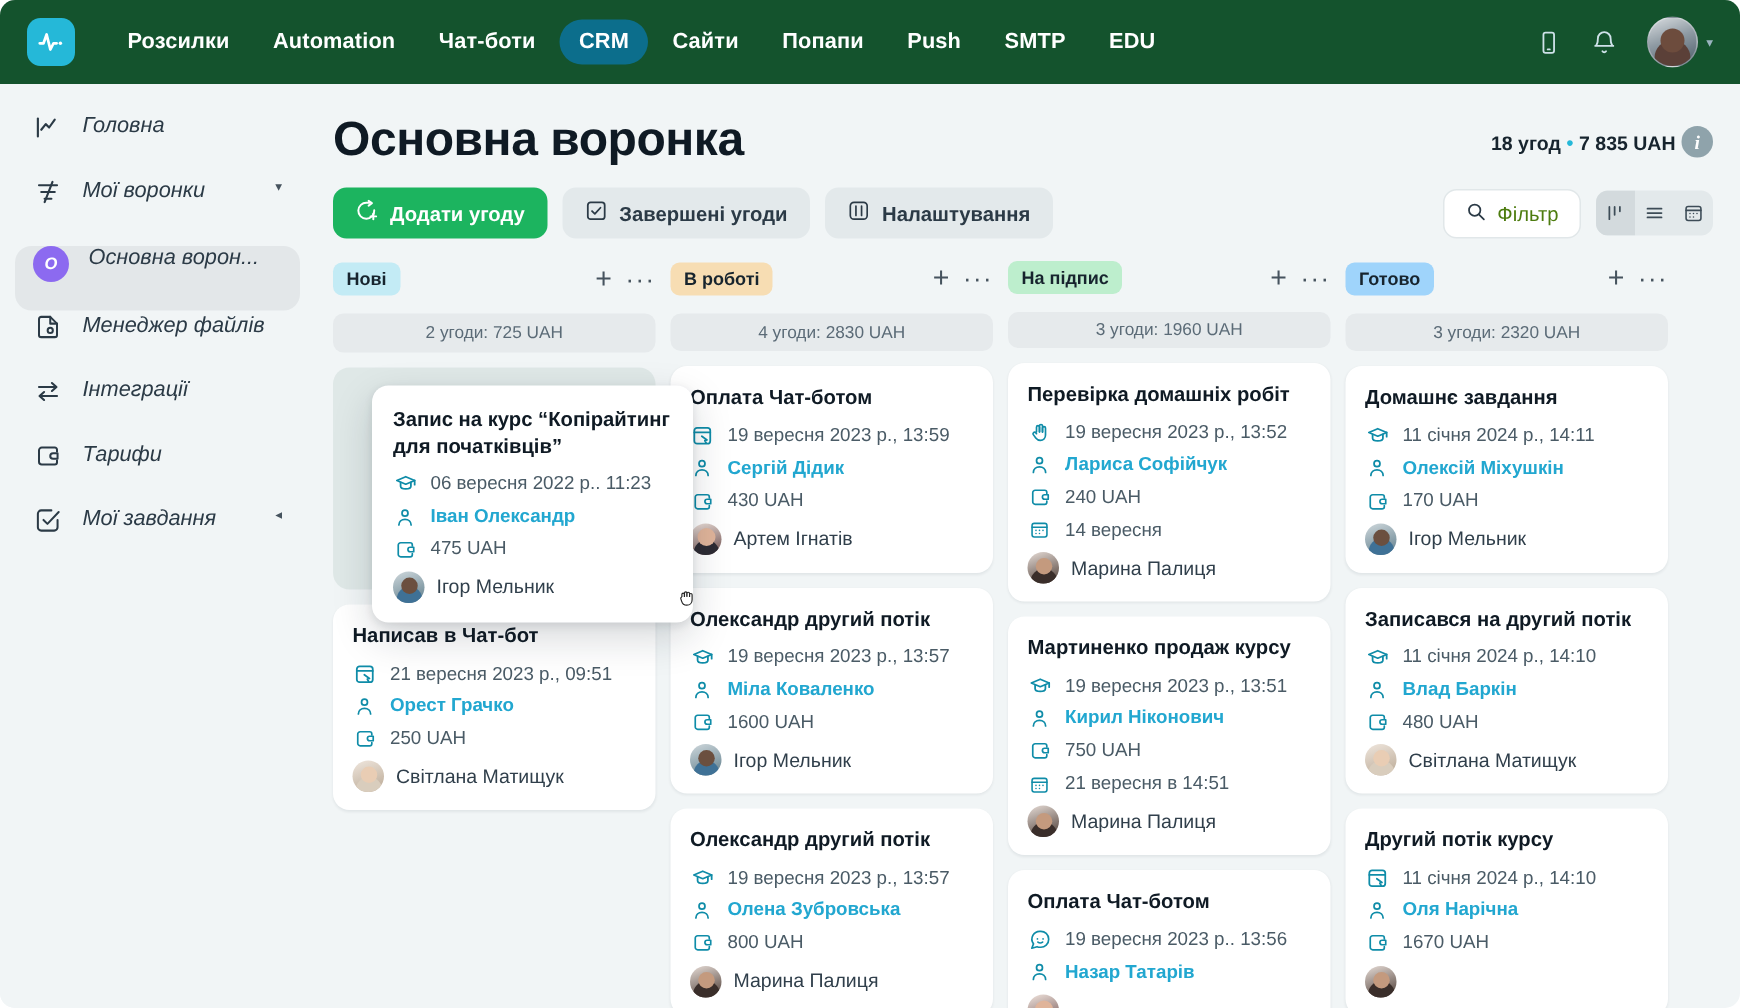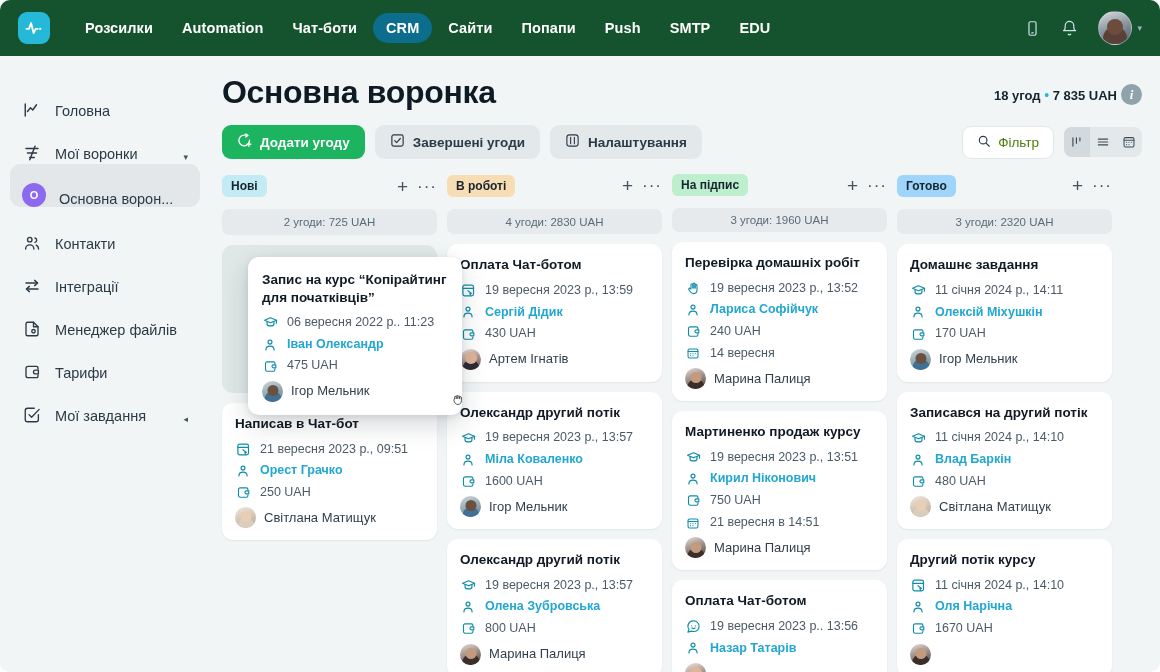--- a/index.html
+++ b/index.html
@@ -78,29 +78,30 @@
   
   .body-wrap { display: flex; height: 616px; }
 
   
   .sidebar {
     width: 210px; flex: 0 0 210px;
     background: #f1f5f6;
     padding: 20px 10px 0 10px;
   }
   .side-item {
-    display: flex; align-items: flex-end;
+    display: flex; align-items: flex-start;
     gap: 13px;
     height: 43px;
     padding: 0 12px;
     border-radius: 11px;
     cursor: pointer;
     color: #2b3a46;
     font-size: 14.5px;
     position: relative;
+    font-style: italic;
   }
   .side-item .sicon { width:20px; display:flex; align-items:center; justify-content:center; color:#2b3a46; flex:0 0 20px;}
   .side-item.sub { background:#e3e7e9; margin: 2px 0; }
   .side-item .dot-av {
     width: 24px; height: 24px; border-radius: 50%;
     background: #8c6af0;
     color: #fff; font-size: 11px;
     display:flex;align-items:center;justify-content:center;
     flex:0 0 24px; font-weight:600;
   }
@@ -304,49 +305,38 @@
           </span>
           <span class="">Мої воронки</span>
           <span class="side-arrow">▾</span>
         </div>
         <div class="side-item sub">
           <span class="dot-av">O</span>
           <span class="side-label-trunc">Основна ворон...</span>
         </div>
         <div class="side-item">
           <span class="sicon">
-            <svg width="18" height="18" viewBox="0 0 24 24" fill="none" stroke="currentColor" stroke-width="1.8" stroke-linecap="round">
-              <circle cx="9" cy="7.5" r="3"></circle>
-              <path d="M3.5 20c0-3.3 2.5-5.5 5.5-5.5s5.5 2.2 5.5 5.5"></path>
-              <path d="M16 5.3a3 3 0 0 1 0 5.8"></path>
-              <path d="M17.5 14.8c2 .8 3.2 2.6 3.2 5.2"></path>
+            <svg width="18" height="18" viewBox="0 0 24 24" fill="none" stroke="currentColor" stroke-width="1.8" stroke-linecap="round" stroke-linejoin="round">
+              <path d="M14 3H6a2 2 0 0 0-2 2v14a2 2 0 0 0 2 2h12a2 2 0 0 0 2-2V9z"></path>
+              <path d="M14 3v6h6"></path>
+              <circle cx="14" cy="15" r="2.3"></circle>
             </svg>
           </span>
-          <span class="">Контакти</span>
+          <span class="">Менеджер файлів</span>
         </div>
         <div class="side-item">
           <span class="sicon">
             <svg width="18" height="18" viewBox="0 0 24 24" fill="none" stroke="currentColor" stroke-width="1.9" stroke-linecap="round" stroke-linejoin="round">
               <path d="M4 8h15"></path>
               <path d="M15.5 4.5L19.5 8l-4 3.5"></path>
               <path d="M20 16H5"></path>
               <path d="M8.5 12.5L4.5 16l4 3.5"></path>
             </svg>
           </span>
           <span class="">Інтеграції</span>
-        </div>
-        <div class="side-item">
-          <span class="sicon">
-            <svg width="18" height="18" viewBox="0 0 24 24" fill="none" stroke="currentColor" stroke-width="1.8" stroke-linecap="round" stroke-linejoin="round">
-              <path d="M14 3H6a2 2 0 0 0-2 2v14a2 2 0 0 0 2 2h12a2 2 0 0 0 2-2V9z"></path>
-              <path d="M14 3v6h6"></path>
-              <circle cx="14" cy="15" r="2.3"></circle>
-            </svg>
-          </span>
-          <span class="">Менеджер файлів</span>
         </div>
         <div class="side-item">
           <span class="sicon">
             <svg width="18" height="18" viewBox="0 0 24 24" fill="none" stroke="currentColor" stroke-width="1.8" stroke-linecap="round" stroke-linejoin="round">
               <path d="M20 8V6.5a2 2 0 0 0-2-2H6.5A2.5 2.5 0 0 0 4 7v10a2.5 2.5 0 0 0 2.5 2.5H18a2 2 0 0 0 2-2V16"></path>
               <path d="M20.5 9.5h-4a2.5 2.5 0 0 0 0 5h4z"></path>
             </svg>
           </span>
           <span class="">Тарифи</span>
         </div>

